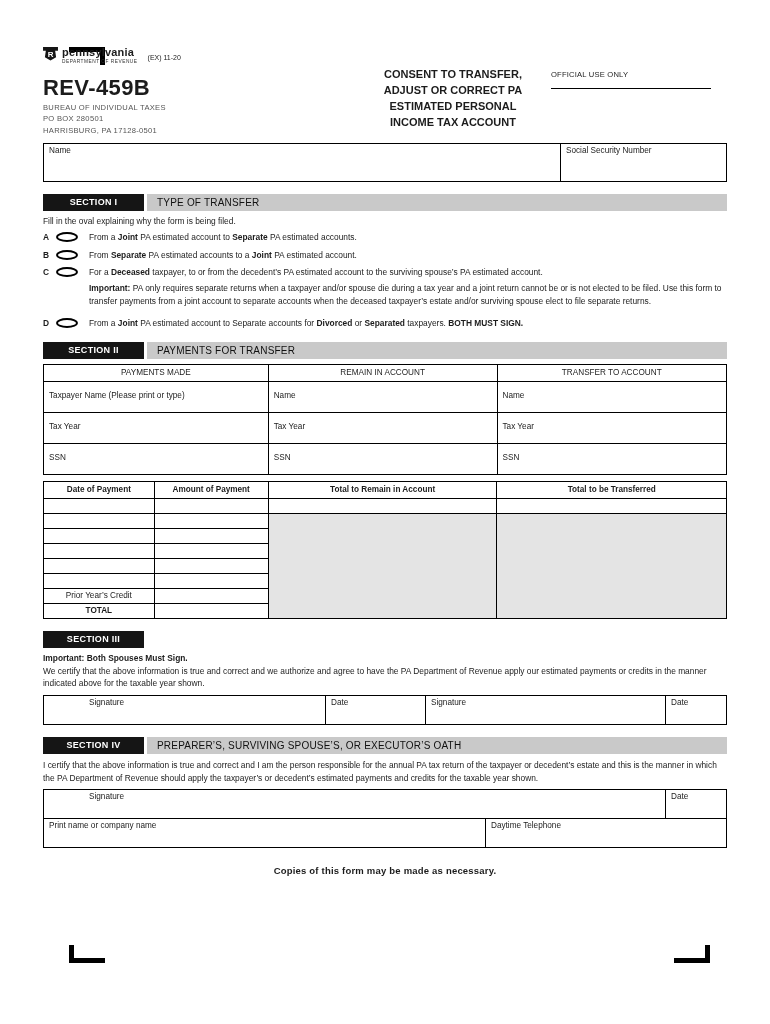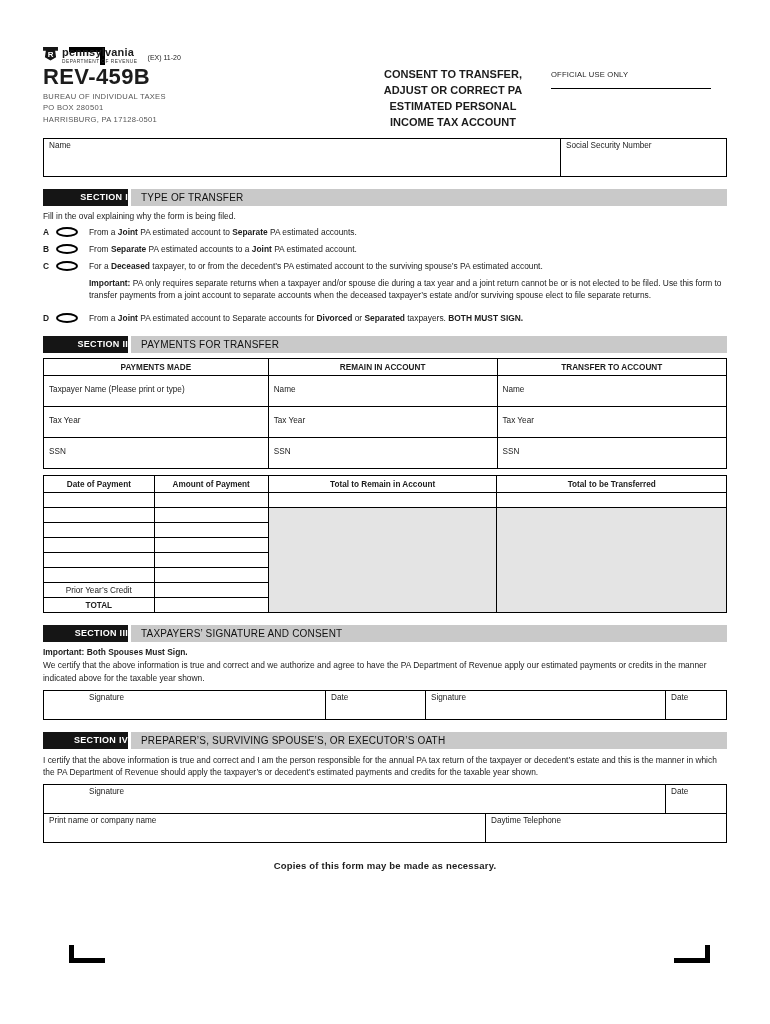--- a/index.html
+++ b/index.html
@@ -17,51 +17,51 @@
   .form { position:absolute; left:43px; top:47px; width:684px; }
 
   
   .hdr { display:flex; align-items:flex-start; }
   .hdr-left { width:292px; flex:none; }
   .logo-row { display:flex; align-items:flex-start; }
   .keystone { flex:none; margin-right:4px; }
   .brand { font-weight:bold; font-size:11px; line-height:1.05; letter-spacing:.2px; }
   .dept { font-size:4.8px; letter-spacing:.5px; color:#333; }
   .edition { font-size:7px; margin-left:10px; padding-top:7px; color:#222; }
-  .form-number { font-size:22px; font-weight:bold; letter-spacing:.4px; margin-top:1px; line-height:1; }
+  .form-number { font-size:22px; font-weight:bold; letter-spacing:.4px; margin-top:12px; line-height:1; }
   .addr { font-size:7.6px; color:#555; line-height:1.5; letter-spacing:.3px; margin-top:3px; }
   .hdr-title { width:168px; flex:none; margin-left:34px; text-align:center; font-weight:bold; font-size:11px; line-height:1.45; padding-top:20px; }
   .official { width:160px; flex:none; margin-left:14px; padding-top:23px; }
   .official-inner { border-bottom:1px solid #000; padding-bottom:9px; font-size:7.6px; font-weight:normal; letter-spacing:.2px; }
 
   
   .idbox { display:flex; border:1px solid #000; height:39px; margin-top:7px; }
   .idbox .cell { padding:2px 5px; font-size:8.2px; }
   .id-name { width:517px; border-right:1px solid #000; }
   .id-ssn { flex:1; }
 
   
   .secbar { display:flex; height:17px; }
-  .sec-label { width:85px; flex:none; background:var(--section-label-bg,#151515); color:#fff; font-size:9px; font-weight:bold; text-align:right; line-height:17px; letter-spacing:.3px; }
+  .sec-label { width:101px; flex:none; background:var(--section-label-bg,#151515); color:#fff; font-size:9px; font-weight:bold; text-align:center; line-height:17px; letter-spacing:.3px; }
   .sec-title { flex:1; background:var(--section-bar-bg,#c9c9c9); margin-left:3px; font-size:10px; font-weight:normal; line-height:17px; padding-left:10px; letter-spacing:.2px; color:#111; }
 
   .instruction { font-size:8.4px; margin-top:5px; }
 
   
   .opt { display:flex; align-items:flex-start; margin-top:6px; font-size:8.4px; line-height:1.35; }
   .opt-letter { font-weight:bold; width:13px; flex:none; }
   .oval { width:22px; height:10px; border:2px solid #000; border-radius:11px / 5px; margin-right:11px; flex:none; margin-top:0; background:#fff; cursor:pointer; }
   .opt-text { flex:1; }
   .opt-note { margin:4px 0 0 46px; font-size:8.4px; line-height:1.5; }
 
   
   table { border-collapse:collapse; width:100%; table-layout:fixed; }
   th, td { border:1px solid #000; }
   .tbl { margin-top:5px; }
-  .info-table th { font-size:8.2px; height:17px; font-weight:bold; text-align:center; }
+  .info-table th { font-size:8.2px; height:17px; font-weight:normal; text-align:center; }
   .info-table td { height:31px; vertical-align:top; padding:2px 5px; }
   .cell-label { font-size:8.2px; }
   .pay-table { margin-top:6px; }
   .pay-table th { font-size:8.2px; height:17px; font-weight:bold; text-align:center; }
   .pay-table td { height:15px; font-size:8.2px; }
   .pay-table td.shaded { background:var(--shaded-cell,#e4e4e4); }
   .pay-table td.row-label { text-align:center; vertical-align:middle; }
   .pay-table td.total-label { font-weight:bold; }
 
   .imp { font-weight:bold; font-size:8.4px; margin-top:5px; }
@@ -239,21 +239,20 @@
         </tr>
         <tr>
           <td class="row-label total-label">TOTAL</td>
           <td></td>
         </tr>
       </tbody>
     </table>
 
     <div class="secbar mt12">
       <div class="sec-label">SECTION III</div>
-      <div class="sec-title">TAXPAYERS’ SIGNATURE AND CONSENT</div>
     </div>
     <div class="imp">Important: Both Spouses Must Sign.</div>
     <div class="body-text">We certify that the above information is true and correct and we authorize and agree to have the PA Department of Revenue apply our estimated payments or credits in the manner indicated above for the taxable year shown.</div>
     <div class="sig-row mt5">
       <div class="cell" style="width:242px;"><span>Signature</span></div>
       <div class="cell" style="width:100px;"><span>Date</span></div>
       <div class="cell" style="width:240px;"><span>Signature</span></div>
       <div class="cell" style="flex:1;"><span>Date</span></div>
     </div>
 

